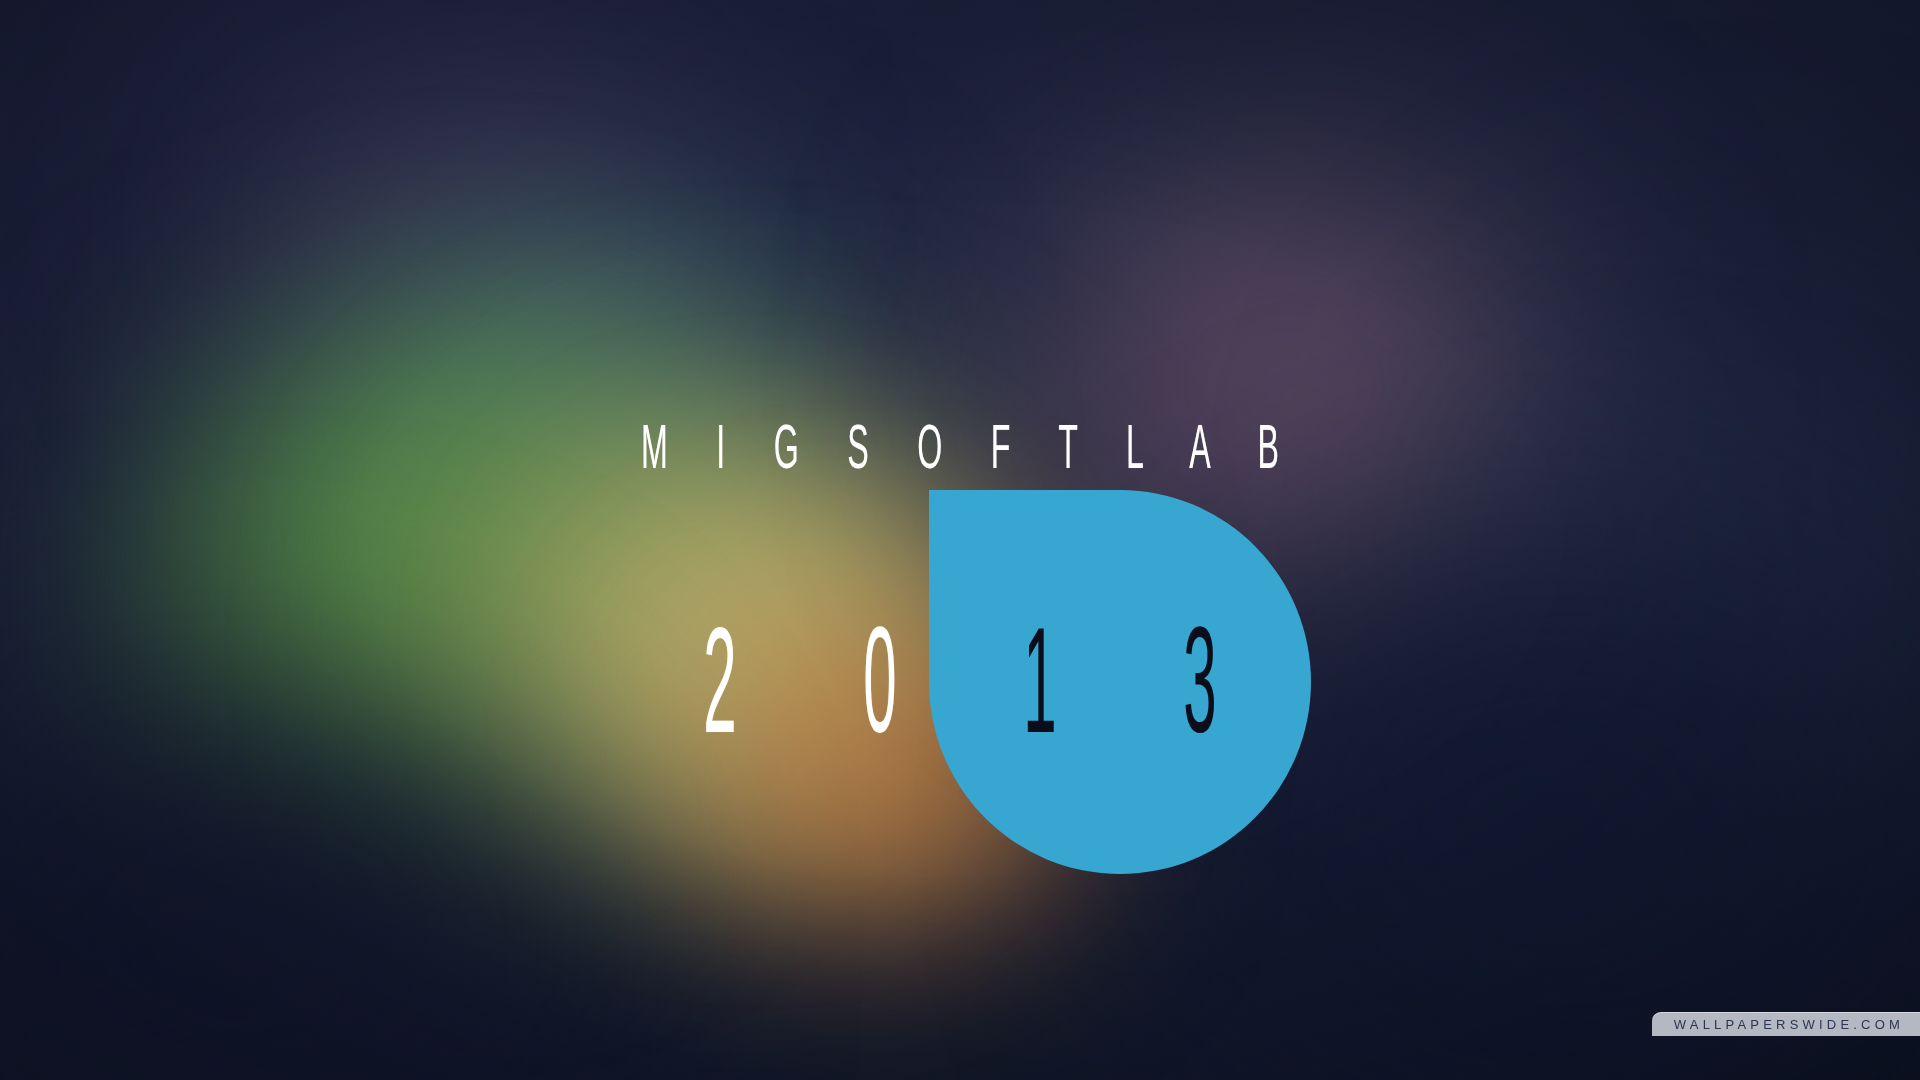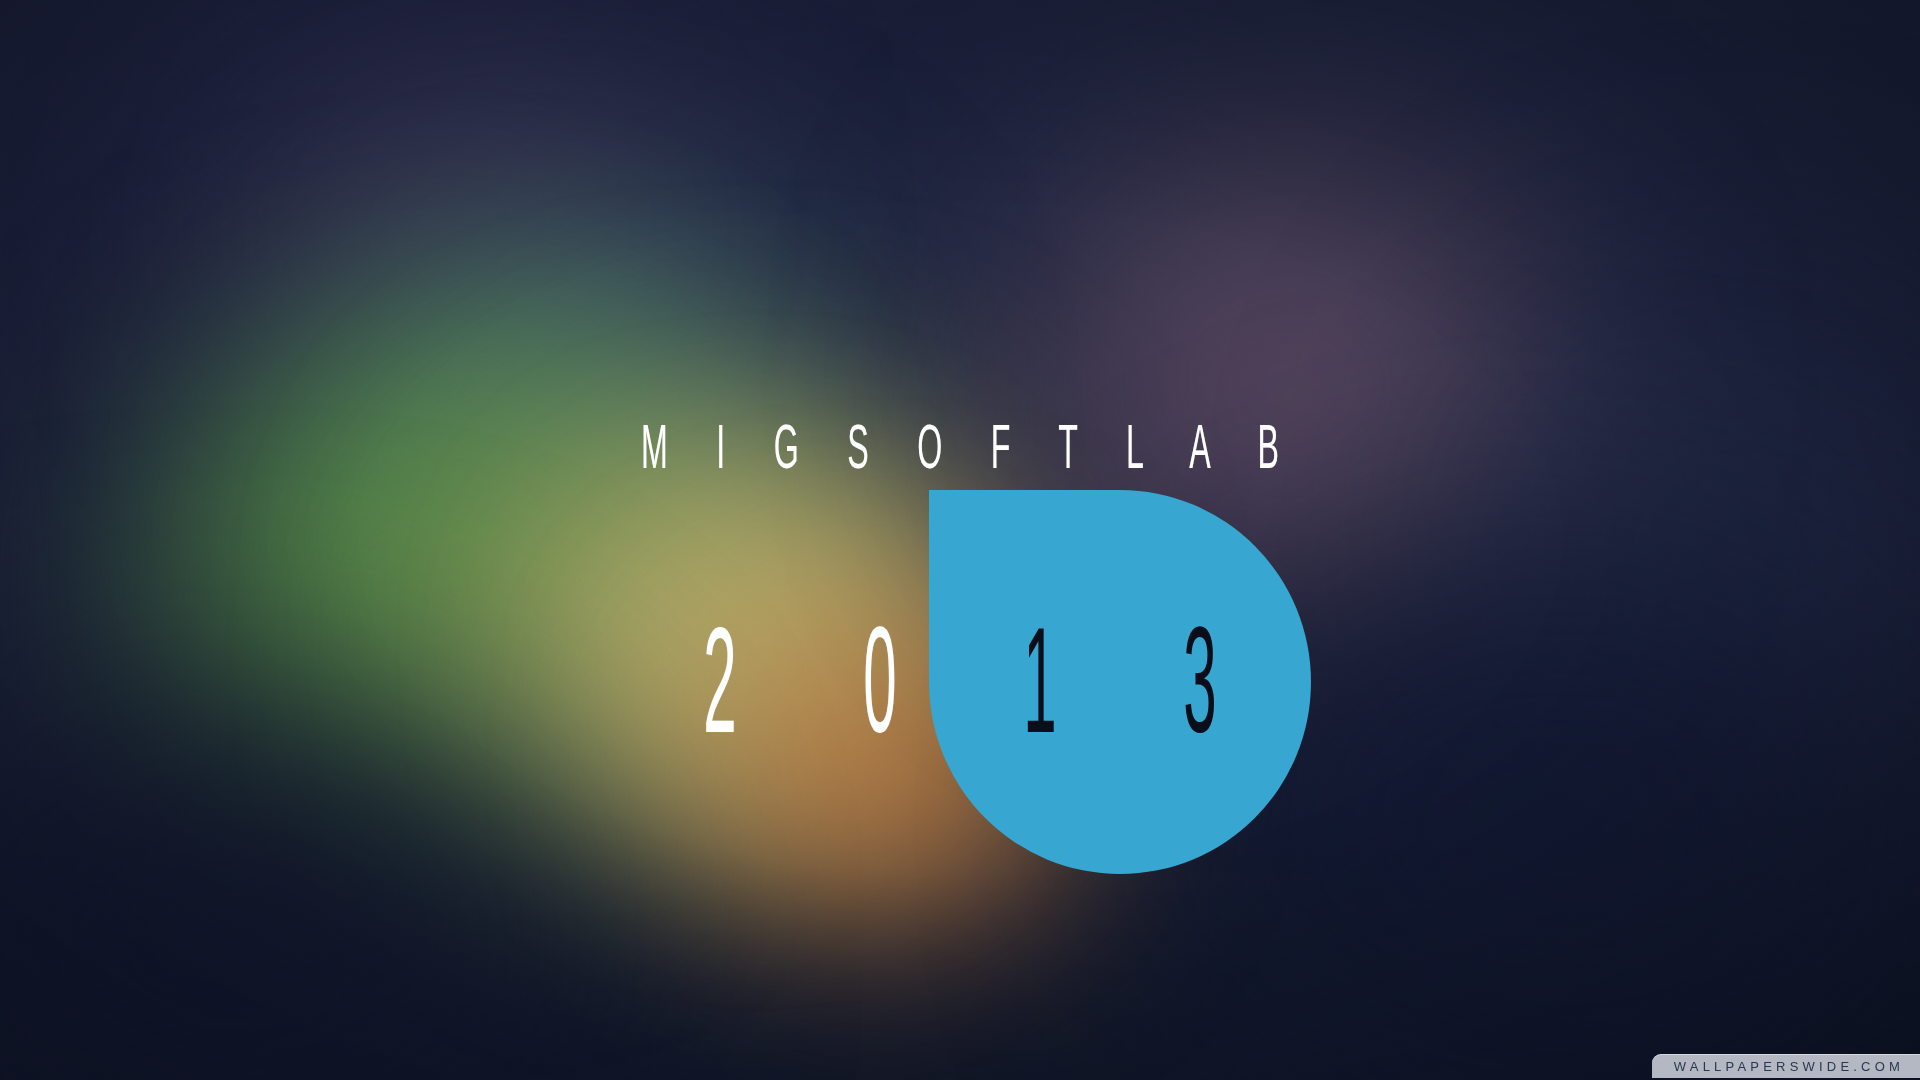--- a/index.html
+++ b/index.html
@@ -162,21 +162,21 @@
     text-shadow: 0 0 2px rgba(255,255,255,0.30);
   }
   .year-digit.dark {
     color: #0a0e1a;
   }
 
   
   .watermark {
     position: absolute;
     right: 0;
-    top: 1054px;
+    top: 1012px;
     height: 24px;
     padding: 0 16px 0 22px;
     display: flex;
     align-items: center;
     background: #b4b8c2;
     border-top-left-radius: 9px;
     border-bottom-left-radius: 0;
     box-shadow: inset 0 1px 0 rgba(255,255,255,0.45);
   }
   .watermark-text {

